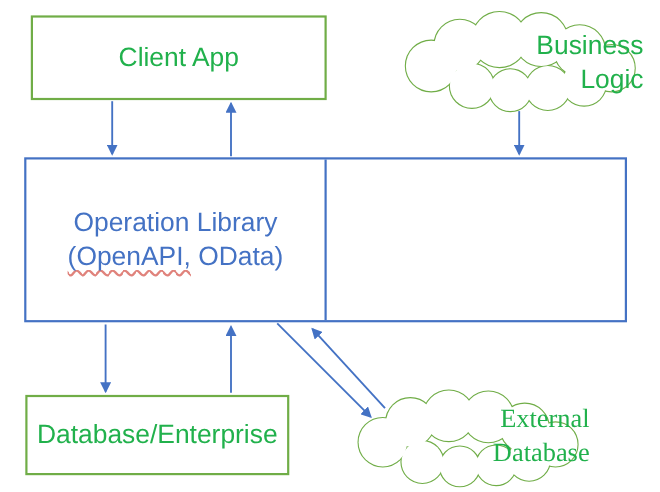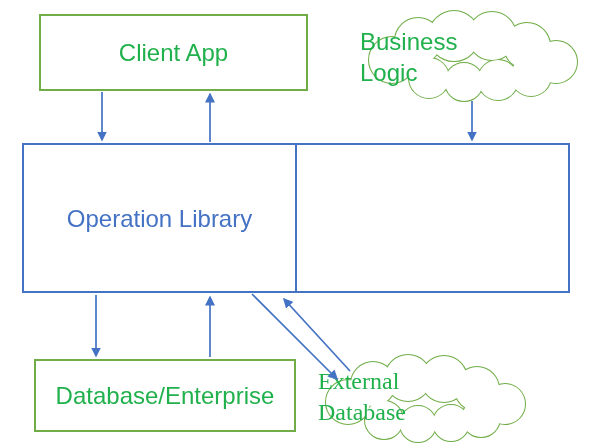--- a/index.html
+++ b/index.html
@@ -10,23 +10,23 @@
   }
   html,body{margin:0;padding:0;background:#fff;}
   .canvas{
     position:relative;width:600px;height:447px;background:#fff;
     font-family:"Liberation Sans",sans-serif;overflow:hidden;
   }
   .node{position:absolute;box-sizing:border-box;background:#fff;
     display:flex;flex-direction:column;align-items:center;justify-content:center;
     text-align:center;}
   .green-box{border:2px solid var(--green-outline);color:var(--green-text);
-    font-size:24px;line-height:31px;margin-left:11px;}
+    font-size:24px;line-height:31px;}
   .client-app{left:28px;top:14px;width:269px;height:77px;}
-  .database{left:23px;top:359px;width:262px;height:73px;}
+  .database{left:23px;top:359px;width:240px;height:73px;}
 
   .bpmn{position:absolute;left:22px;top:143px;width:548px;height:150px;
     box-sizing:border-box;border:2px solid var(--blue);background:#fff;
     display:flex;flex-direction:column;color:var(--blue);font-size:24px;}
   .bpmn-row1{height:74px;box-sizing:border-box;border-bottom:2px solid var(--blue);
     display:flex;align-items:center;justify-content:center;}
   .bpmn-row2{flex:1;display:flex;}
   .cell{display:flex;flex-direction:column;align-items:center;justify-content:center;
     text-align:center;line-height:31px;box-sizing:border-box;}
   .cell-left{width:273px;border-right:2px solid var(--blue);}
@@ -37,21 +37,21 @@
     text-decoration-color:var(--spellcheck-red);
     text-decoration-thickness:2px;
     text-underline-offset:4px;
     text-decoration-skip-ink:none;
   }
 
   .cloud-svg{position:absolute;overflow:visible;}
   .cloud-stroke{fill:#fff;stroke:var(--green-outline);stroke-width:2px;}
   .cloud-fill{fill:#fff;stroke:none;}
   .cloud-label{position:absolute;color:var(--green-text);font-size:24px;
-    line-height:31px;text-align:left;}
+    line-height:31px;text-align:right;}
   .be-cloud{left:360px;top:8px;}
   .be-label{left:360px;top:26px;width:225px;}
   .es-cloud{left:318px;top:352px;}
   .es-label{left:318px;top:366px;width:218px;font-family:Liberation Serif, serif;}
 
   .overlay{position:absolute;left:0;top:0;width:600px;height:447px;pointer-events:none;}
   .conn{stroke:var(--blue);stroke-width:1.7px;fill:none;}
   .ah{fill:var(--blue);}
 </style>
 </head>
@@ -60,20 +60,21 @@
 <div class="canvas">
 
   <div class="node green-box client-app">
     <span>Client App</span>
   </div>
 
   <div class="bpmn">
     <div class="bpmn-row2">
       <div class="cell cell-left">
         <div>Operation Library</div>
+        <div><span class="misspell">(OpenAPI,</span><span> OData)</span></div>
       </div>
     </div>
   </div>
 
   <div class="node green-box database">
     <div>Database/Enterprise</div>
   </div>
 
   <svg class="cloud-svg be-cloud" width="225" height="95" viewBox="0 0 225 95">
     <defs>

